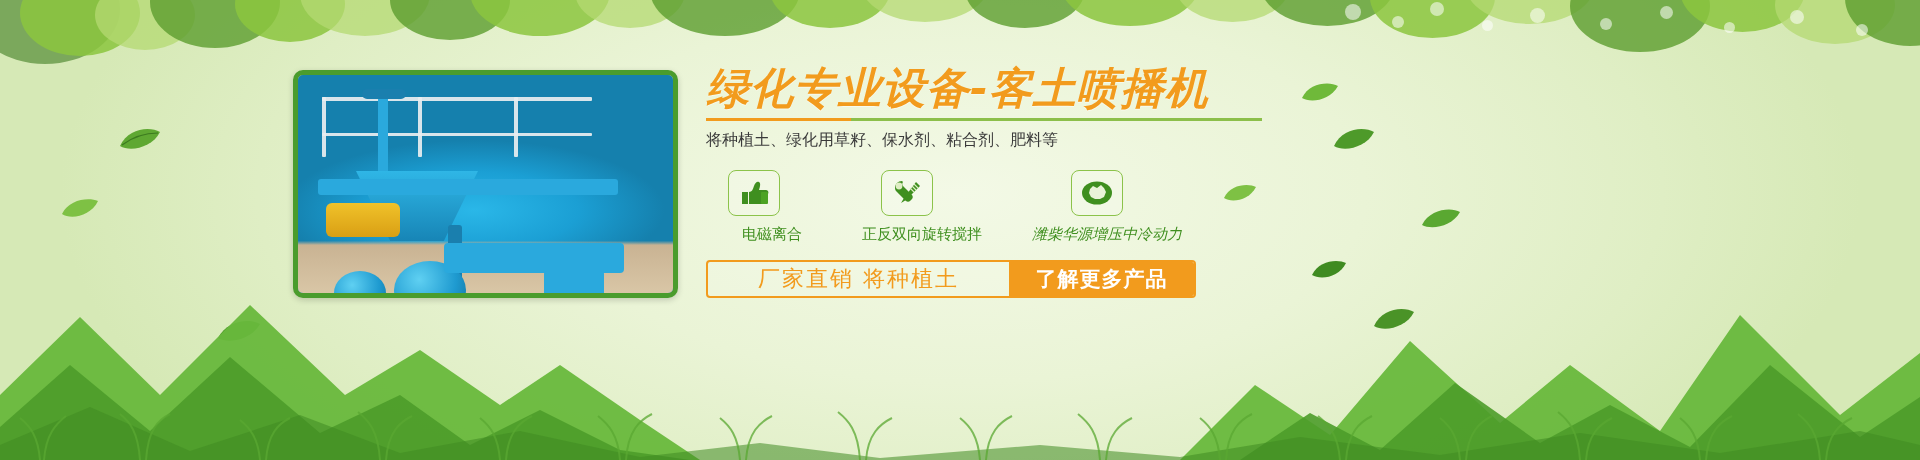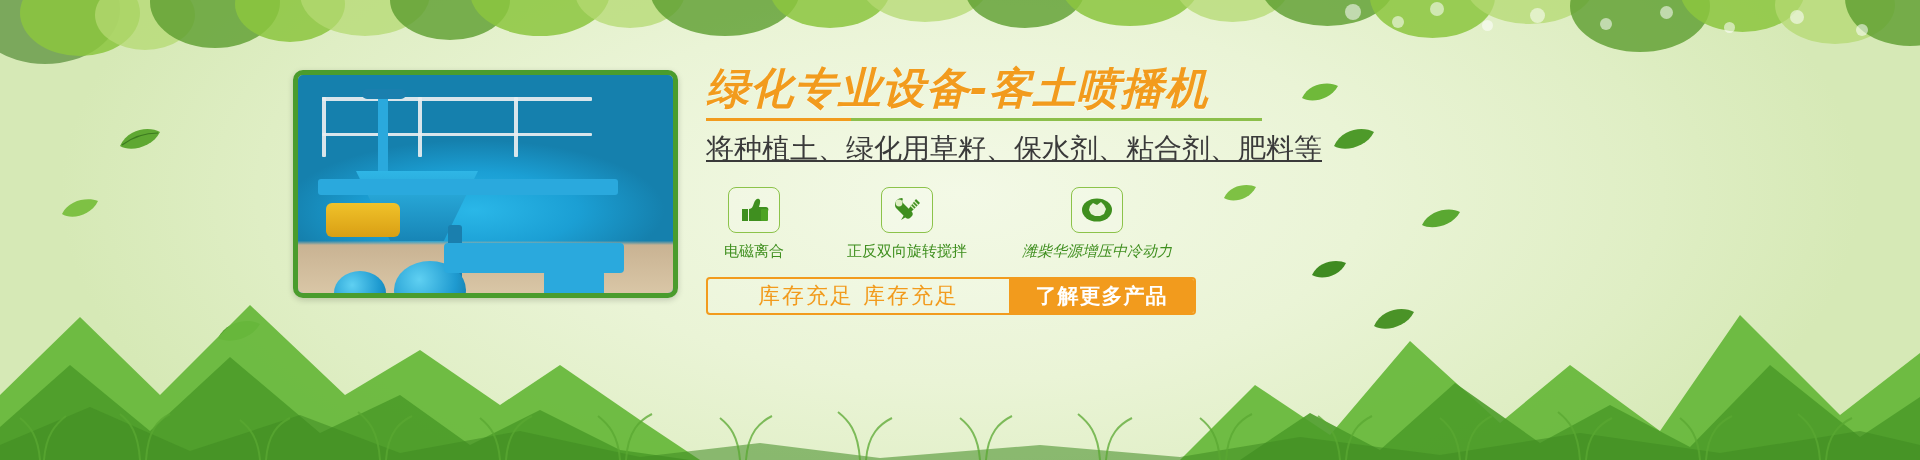--- a/index.html
+++ b/index.html
@@ -90,25 +90,25 @@
     font-size:43px; font-weight:bold; letter-spacing:1px;
     color:#f29b1d; line-height:1.12; white-space:nowrap;
     text-shadow:0 1px 0 rgba(255,255,255,.5);
     font-style:italic;
   }
   .title-rule {
     width:556px; height:3px; margin:6px 0 8px 0;
     background:linear-gradient(90deg,#f29b1d 0%,#f29b1d 26%,#8cbf4a 26%,#8cbf4a 100%);
   }
   .subtitle {
-    font-size:28px; color:#3a3a3a; line-height:1.42; white-space:nowrap;text-decoration:underline;
+    font-size:16px; color:#3a3a3a; line-height:1.42; white-space:nowrap;
   }
 
   .features { display:flex; margin-top:18px; }
-  .feature { text-align:center; }
+  .feature { text-align:right; }
   .feature + .feature { margin-left:30px; }
   .feat-box {
     width:52px; height:46px; margin:0 auto;
     border:1px solid #8cc34a; border-radius:8px;
     background:rgba(255,255,255,.18);
     display:flex; align-items:center; justify-content:center;
   }
   .feat-box svg { display:block; }
   .feat-label {
     margin-top:9px; font-size:15px; color:#3f8f1f; white-space:nowrap;
@@ -332,18 +332,18 @@
             <ellipse cx="17" cy="14" rx="15" ry="11.5" fill="#3f8f1f"></ellipse>
             <path d="M10 10 L13 7 L17 9 L21 6 L24 9 L26 13 L24 18 L20 20 L15 20 L11 18 L9 14 Z" fill="#e9f3d8"></path>
           </svg>
         </div>
         <div class="feat-label">潍柴华源增压中冷动力</div>
       </div>
 
     </div>
 
     <div class="cta-row">
-      <div class="cta-text">库存充足  库存充足</div>
+      <div class="cta-text">厂家直销  将种植土</div>
       <div class="cta-btn">了解更多产品</div>
     </div>
 
   </div>
 </div>
 
 </body></html>

